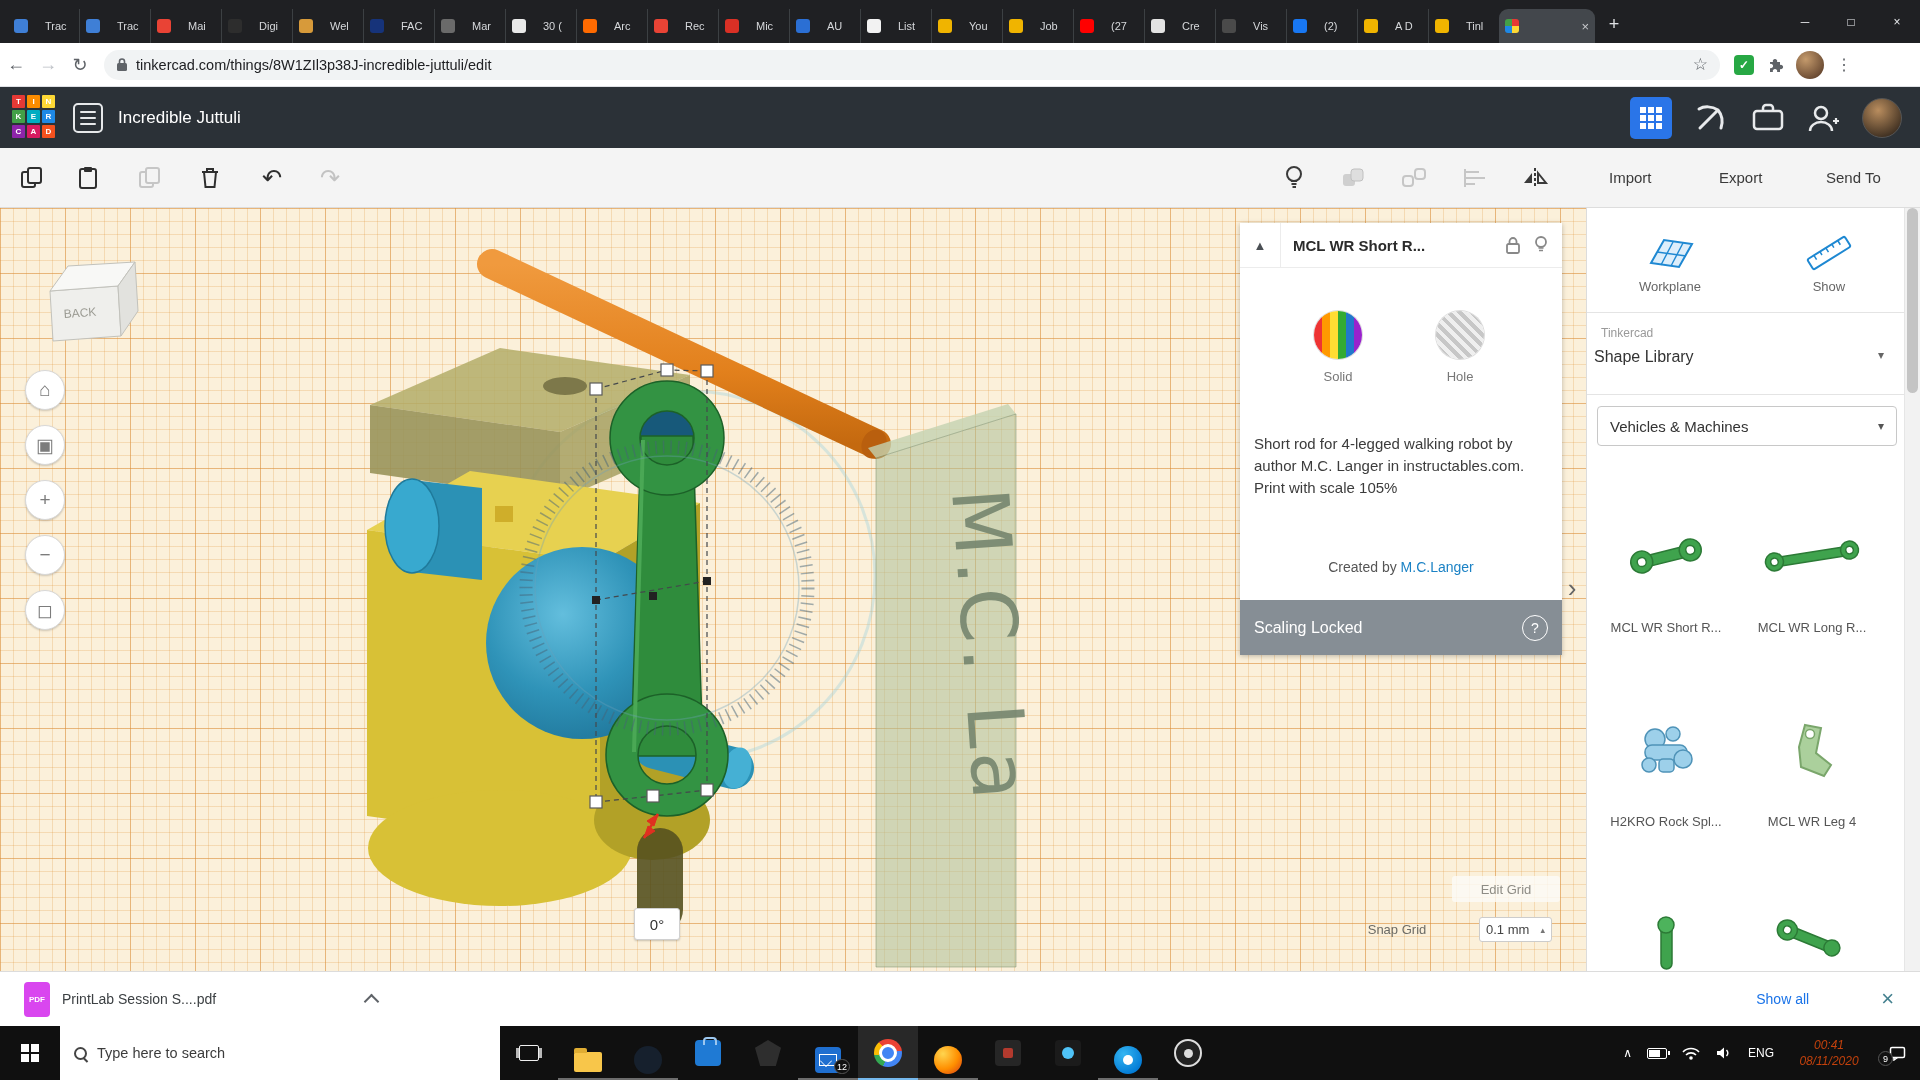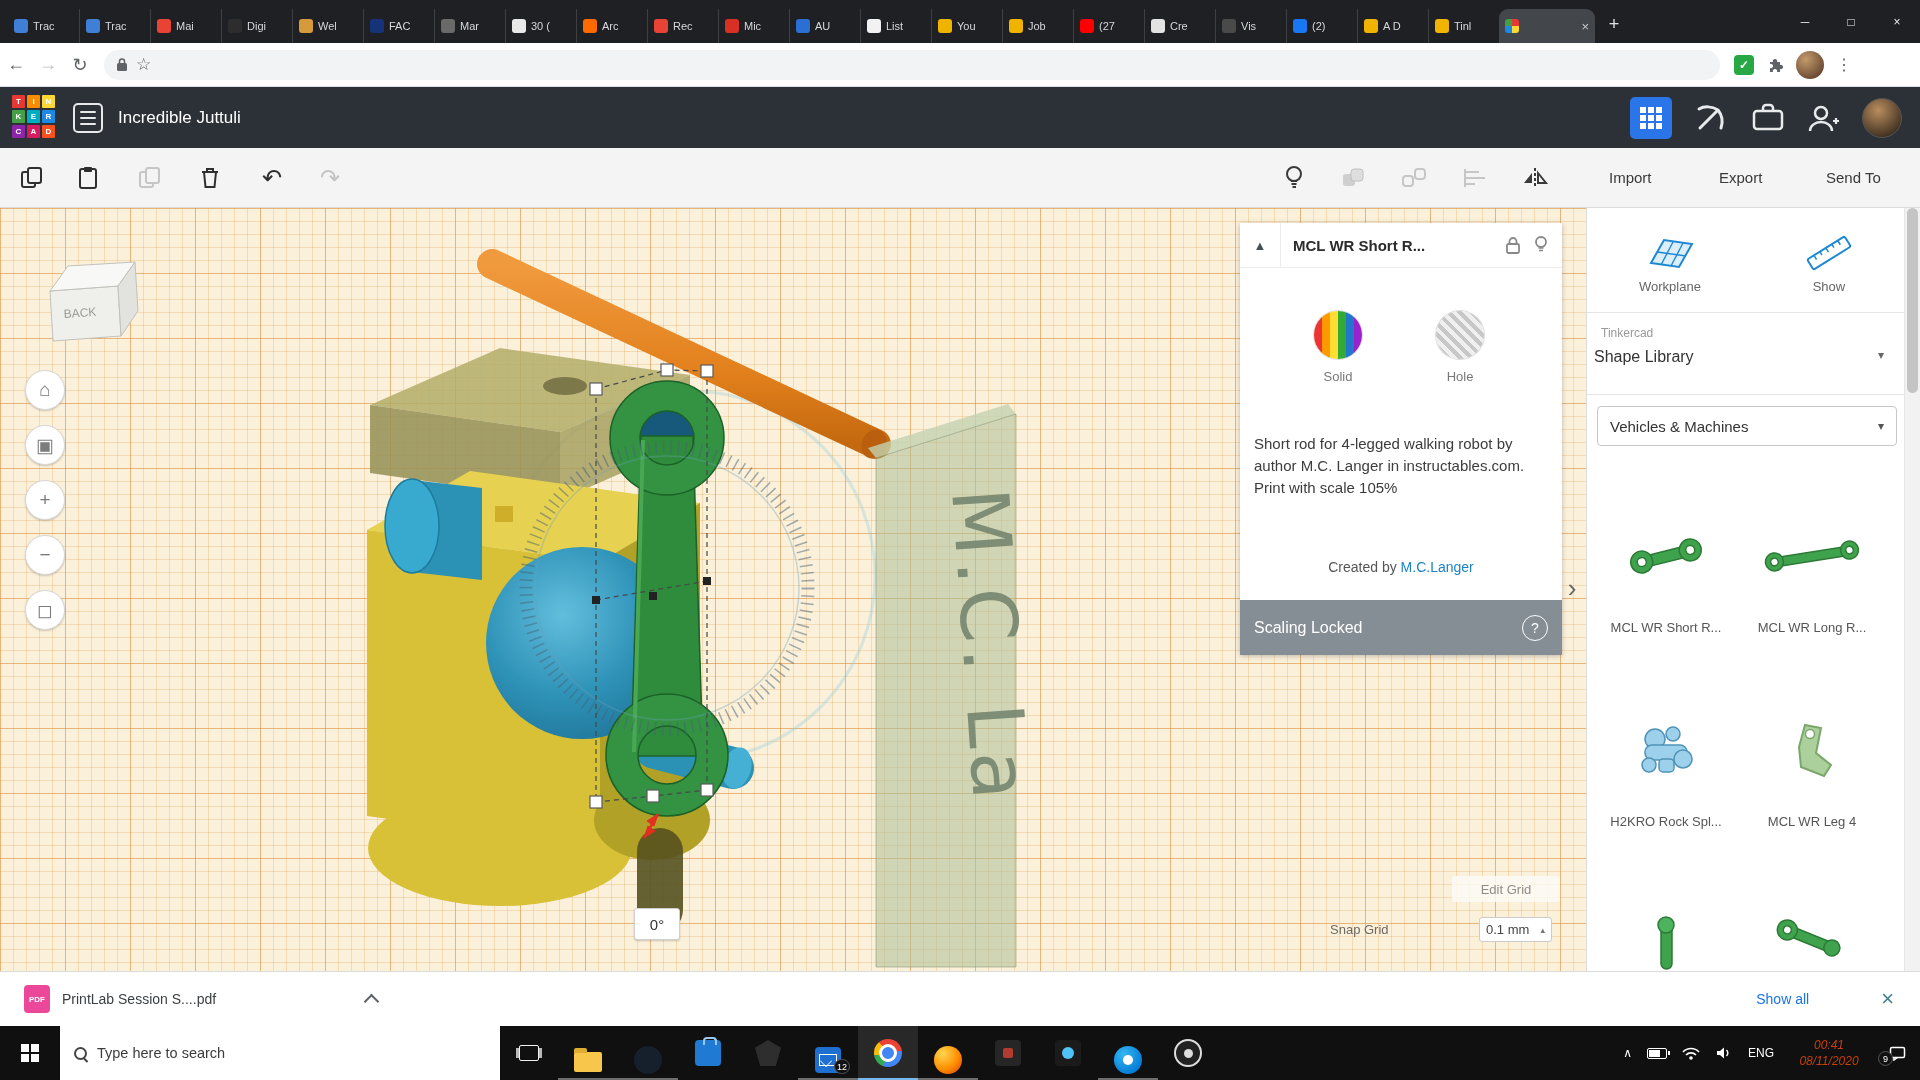--- a/index.html
+++ b/index.html
@@ -2,21 +2,21 @@
 <html><head>
 <meta charset="utf-8">
 <style>
   html,body{margin:0;padding:0;background:#000;}
   body{width:1920px;height:1080px;overflow:hidden;font-family:"Liberation Sans",sans-serif;-webkit-font-smoothing:antialiased;}
   #screen{position:relative;width:1920px;height:1080px;background:#fff;overflow:hidden;}
 
   
   .tabbar{position:absolute;left:0;top:0;width:1920px;height:43px;background:#1f2023;display:flex;align-items:flex-end;}
   .tab-strip{display:flex;align-items:flex-end;padding-left:8px;}
-  .tab{width:71px;height:34px;display:flex;align-items:center;gap:5px;padding:0 6px;box-sizing:border-box;border-left:1px solid #3c4043;overflow:hidden;flex:none;}
+  .tab{width:71px;height:34px;display:flex;align-items:center;gap:17px;padding:0 6px;box-sizing:border-box;border-left:1px solid #3c4043;overflow:hidden;flex:none;}
   .tab:first-child{border-left:none;}
   .tab.active{width:96px;background:#43474c;border-radius:9px 9px 0 0;border-left:none;}
   .favicon{width:14px;height:14px;border-radius:3px;flex:none;}
   .fav-tc{background:conic-gradient(#e53935 0 25%,#fdd835 0 50%,#1e88e5 0 75%,#43a047 0 100%);}
   .tab-label{font-size:11px;color:#d6d8db;white-space:nowrap;overflow:hidden;flex:1;}
   .tab-close{display:none;color:#c8cacd;font-size:13px;flex:none;}
   .tab.active .tab-close{display:block;}
   .new-tab{width:30px;height:30px;margin:0 0 4px 4px;color:#dfe1e4;font-size:18px;display:flex;align-items:center;justify-content:center;}
   .tb-spacer{flex:1;}
   .win-controls{display:flex;height:43px;}
@@ -60,21 +60,21 @@
       linear-gradient(rgba(224,150,62,0.25) 1px,transparent 1px),
       linear-gradient(90deg,rgba(224,150,62,0.25) 1px,transparent 1px),
       linear-gradient(rgba(210,126,36,0.42) 1px,transparent 1px),
       linear-gradient(90deg,rgba(210,126,36,0.42) 1px,transparent 1px);
     background-size:13px 13px,13px 13px,65px 65px,65px 65px;}
   .scene{position:absolute;left:0;top:0;}
   .nav-col{position:absolute;left:25px;top:162px;display:flex;flex-direction:column;gap:15px;}
   .nav-circle{width:38px;height:38px;border-radius:50%;background:#fff;border:1px solid #d8d8d8;box-shadow:0 1px 2px rgba(0,0,0,.18);color:#7c7c7c;font-size:19px;display:flex;align-items:center;justify-content:center;}
   .deg-badge{position:absolute;left:634px;top:700px;width:44px;height:30px;background:#fff;border:1px solid #d0d0d0;border-radius:3px;box-shadow:0 1px 2px rgba(0,0,0,.2);font-size:15px;color:#333;display:flex;align-items:center;justify-content:center;}
   .edit-grid-btn{position:absolute;left:1452px;top:668px;width:108px;height:26px;background:rgba(252,251,248,.8);border-radius:3px;color:#8e8c85;font-size:13px;display:flex;align-items:center;justify-content:center;}
-  .snap-label{position:absolute;left:1330px;top:714px;width:134px;text-align:left;font-size:13px;color:#6b6b66;}
+  .snap-label{position:absolute;left:1330px;top:714px;width:134px;text-align:center;font-size:13px;color:#6b6b66;}
   .snap-select{position:absolute;left:1479px;top:709px;width:73px;height:25px;background:#fff;border:1px solid #ccc;border-radius:3px;display:flex;align-items:center;justify-content:space-between;padding:0 6px;box-sizing:border-box;font-size:13px;color:#444;}
   .snap-select .caret{font-size:9px;color:#777;}
   .panel-handle{position:absolute;left:1560px;top:352px;width:24px;height:56px;display:flex;align-items:center;justify-content:center;color:#666;font-size:26px;}
 
   
   .inspector{position:absolute;left:1240px;top:15px;width:322px;height:432px;background:#fff;box-shadow:0 1px 5px rgba(0,0,0,.25);}
   .insp-header{position:absolute;left:0;top:0;right:0;height:44px;border-bottom:1px solid #ececec;display:flex;align-items:center;}
   .collapse-btn{width:40px;height:44px;border-right:1px solid #ececec;display:flex;align-items:center;justify-content:center;color:#4a4f54;font-size:13px;}
   .insp-title{margin-left:12px;font-size:15px;font-weight:bold;color:#2b2b2b;flex:1;}
   .insp-hicon{margin-right:14px;display:grid;place-items:center;}
@@ -104,21 +104,21 @@
   .category-select .caret{font-size:12px;color:#555;}
   .parts-grid{position:absolute;left:6px;top:306px;width:292px;display:grid;grid-template-columns:1fr 1fr;grid-auto-rows:194px;}
   .part{display:flex;flex-direction:column;align-items:center;}
   .part-icon{height:84px;display:flex;align-items:center;justify-content:center;}
   .part-label{margin-top:22px;font-size:13px;color:#555;text-align:center;}
   .sb-scroll{position:absolute;right:0;top:0;width:16px;height:763px;background:#f2f2f2;border-left:1px solid #e6e6e6;box-sizing:border-box;}
   .sb-thumb{position:absolute;left:2px;right:2px;top:0;height:185px;background:#c4c4c4;border-radius:6px;}
 
   
   .downloadbar{position:absolute;left:0;top:971px;width:1920px;height:55px;background:#fff;border-top:1px solid #dcdcdc;box-sizing:border-box;display:flex;align-items:center;}
-  .pdf-icon{width:26px;height:28px;margin-left:24px;border-radius:4px;background:#ec4899;color:#fff;font-size:8px;font-weight:bold;display:flex;align-items:center;justify-content:center;}
+  .pdf-icon{width:26px;height:35px;margin-left:24px;border-radius:4px;background:#d946ef;color:#fff;font-size:8px;font-weight:bold;display:flex;align-items:center;justify-content:center;}
   .dl-name{margin-left:12px;font-size:14px;color:#3c4043;}
   .dl-caret{width:9px;height:9px;border-left:2px solid #5f6368;border-top:2px solid #5f6368;transform:rotate(45deg);margin:4px 0 0 150px;}
   .dl-spacer{flex:1;}
   .show-all{font-size:14px;color:#1a73e8;margin-right:72px;}
   .dl-close{font-size:22px;color:#44818f;margin-right:26px;}
 
   
   .taskbar{position:absolute;left:0;top:1026px;width:1920px;height:54px;background:#101010;display:flex;align-items:stretch;}
   .start-btn{width:60px;display:grid;place-items:center;}
   .win-logo{display:grid;grid-template-columns:8px 8px;grid-auto-rows:8px;gap:2px;}
@@ -274,20 +274,21 @@
 
   <div class="addressbar">
     <div class="nav-btn">←</div>
     <div class="nav-btn disabled">→</div>
     <div class="nav-btn">↻</div>
     <div class="omnibox">
       <svg width="12" height="15">
           <rect x="1" y="6" width="10" height="8" rx="1.5" fill="#5f6368"></rect>
           <path d="M3.5,6 V4.5 a2.5,2.5 0 0 1 5,0 V6" fill="none" stroke="#5f6368" stroke-width="1.6"></path>
         </svg>
+      <span class="url-text">tinkercad.com/things/8W1ZIl3p38J-incredible-juttuli/edit</span>
       <span class="star">☆</span>
     </div>
     <div class="abar-right">
       <span class="ext-green">✓</span>
       <svg width="18" height="18">
           <path d="M3,8 h3 a2.2,2.2 0 1 1 4,0 h3 v3 a2.2,2.2 0 1 1 0,4 v3 h-3 a2.2,2.2 0 1 0 -4,0 h-3 v-4 a2.2,2.2 0 1 0 0,-4 z" fill="#5f6368" transform="translate(1,-2)"></path>
         </svg>
       <span class="profile-avatar"></span>
       <span class="kebab">⋮</span>
     </div>

